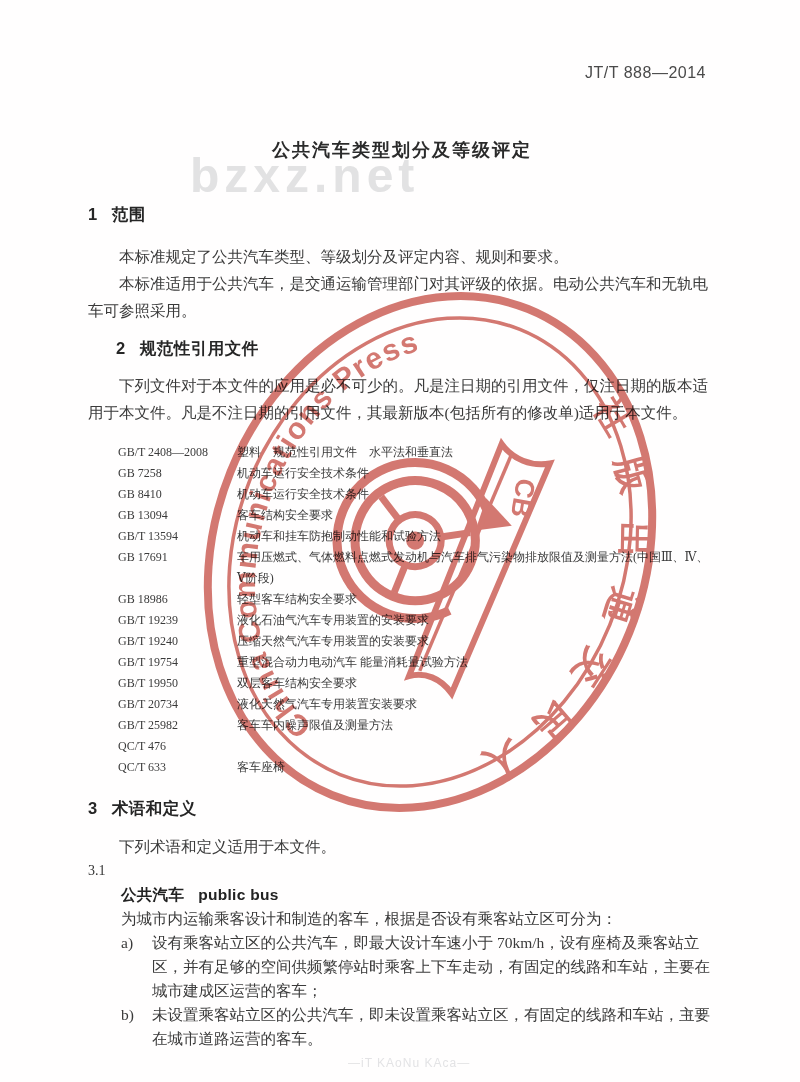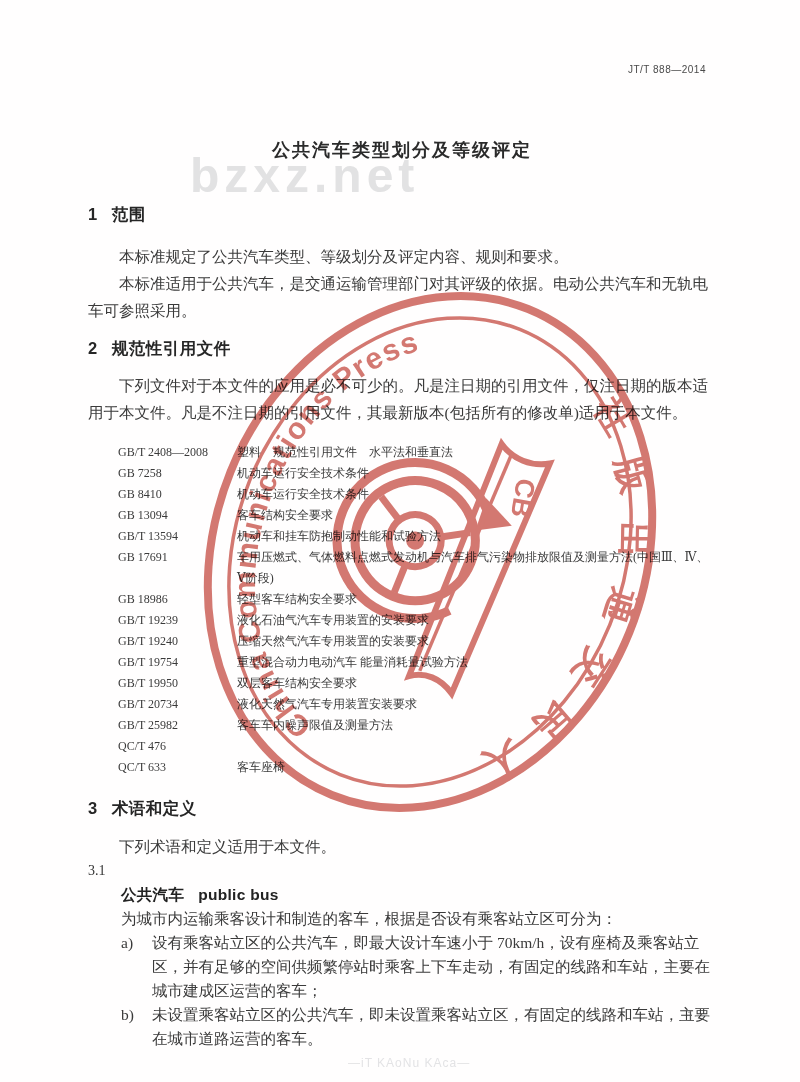--- a/index.html
+++ b/index.html
@@ -1,42 +1,42 @@
 <!DOCTYPE html>
 <html><head>
 <meta charset="utf-8">
 <style>
   html,body{margin:0;padding:0;background:#ffffff;}
   .page{
     position:relative;width:800px;height:1082px;margin:0 auto;background:#fffefe;
     font-family:"Liberation Serif","DejaVu Serif",serif;color:#3a3a3a;overflow:hidden;
   }
   .doc-code{
-    position:absolute;top:64px;right:94px;font-size:10px;color:#4a4a4a;letter-spacing:.5px;
+    position:absolute;top:64px;right:94px;font-size:16px;color:#4a4a4a;letter-spacing:.5px;
     font-family:"Liberation Sans","DejaVu Sans",sans-serif;
   }
   .watermark{
     position:absolute;top:148px;left:190px;z-index:0;
     font-family:"Liberation Sans","DejaVu Sans",sans-serif;
     font-weight:bold;font-size:48px;letter-spacing:5px;color:#e2e2e3;user-select:none;
   }
   .content{position:absolute;left:88px;top:136px;width:628px;z-index:1;}
   .doc-title{
     margin:0;text-align:center;font-size:18px;letter-spacing:2px;color:#2b2b2b;
     font-family:"Liberation Sans","DejaVu Sans",sans-serif;font-weight:bold;line-height:28px;
   }
   h2.sec{
     margin:0;font-family:"Liberation Sans","DejaVu Sans",sans-serif;
     font-size:16.5px;font-weight:bold;color:#262626;line-height:24px;letter-spacing:.5px;
   }
   h2.sec .sec-num{display:inline-block;margin-right:14px;}
   .p{margin:0;font-size:15.5px;line-height:27px;text-indent:2em;color:#3a3a3a;}
   #sec1-h{margin-top:38px;}
   #s1p1{margin-top:17px;}
-  #sec2-h{margin-top:12px;}
+  #sec2-h{margin-top:12px;margin-left:28px;}
   #s2intro{margin-top:12px;}
   .refs{margin:16px 0 0 30px;padding:0;list-style:none;font-size:12px;line-height:21px;}
   .refs li{display:flex;}
   .ref-code{flex:0 0 119px;white-space:nowrap;}
   .ref-name{flex:1;}
   #sec3-h{margin-top:18px;}
   #s3intro{margin-top:15px;line-height:24px;}
   .term-num{margin:0;font-size:14px;line-height:24px;color:#333;}
   .term-line{
     margin:0 0 0 33px;font-size:15.5px;line-height:24px;font-weight:bold;color:#222;

